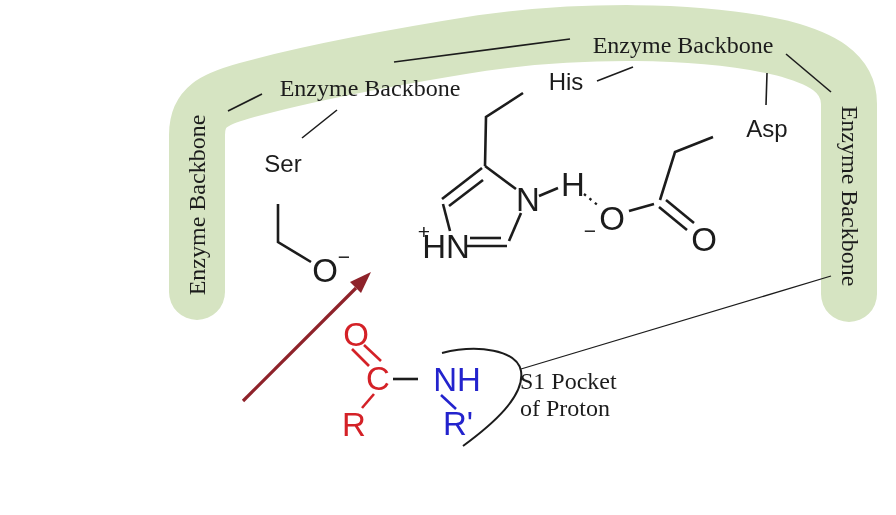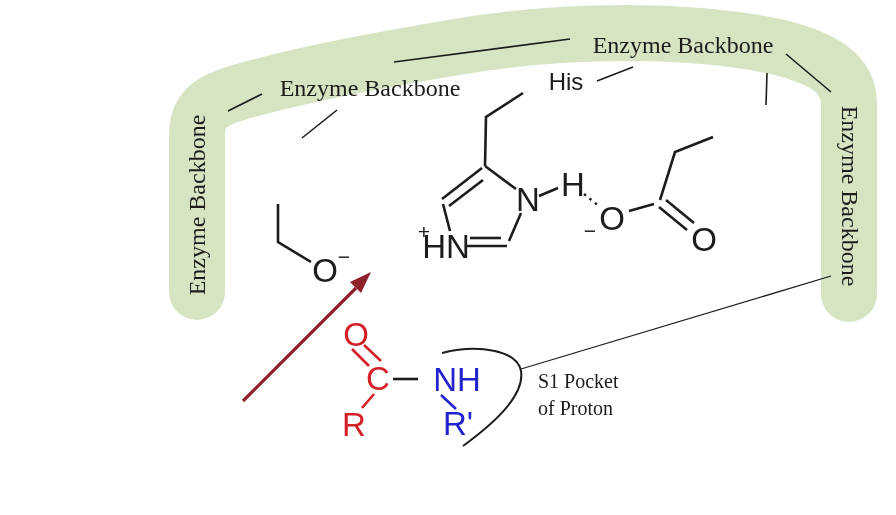--- a/index.html
+++ b/index.html
@@ -12,23 +12,23 @@
          color:var(--bond-black,#1c1c1c); line-height:1; }
   .serif { font-family:"Liberation Serif", "DejaVu Serif", serif; font-size:24px; }
   .rot-left  { transform:translate(-50%,-50%) rotate(-90deg); }
   .rot-right { transform:translate(-50%,-50%) rotate(90deg); }
   .residue { font-size:24px; }
   .atom    { font-size:33px; }
   .charge  { font-size:21px; }
   .red    { color:var(--substrate-red,#d42127); }
   .blue   { color:var(--amide-blue,#2323cd); }
   .pocket {
-    position:absolute; left:538px; top:368px;
+    position:absolute; left:520px; top:368px;
     font-family:"Liberation Serif", "DejaVu Serif", serif;
-    font-size:20px; line-height:27px; color:var(--bond-black,#1c1c1c);
+    font-size:24px; line-height:27px; color:var(--bond-black,#1c1c1c);
   }
   .caption {
     position:absolute; left:4px; top:411px; width:300px; text-align:center;
     font-size:25px; line-height:32px; color:var(--annotation-maroon,#8e222a);
   }
 </style>
 </head>
 <body>
 
 <div class="stage">
@@ -84,21 +84,23 @@
       <line x1="243" y1="401" x2="356" y2="288" stroke="var(--annotation-maroon,#8e222a)" stroke-width="3.2"></line>
       <polygon points="371,272 361,293 350,282" fill="var(--annotation-maroon,#8e222a)"></polygon>
     </g>
   </svg>
 
   <span class="lbl serif rot-left" style="left:197px; top:205px;">Enzyme Backbone</span>
   <span class="lbl serif" style="left:370px; top:88px;">Enzyme Backbone</span>
   <span class="lbl serif" style="left:683px; top:45px;">Enzyme Backbone</span>
   <span class="lbl serif rot-right" style="left:850px; top:196px;">Enzyme Backbone</span>
 
+  <span class="lbl residue" style="left:283px; top:164px;">Ser</span>
   <span class="lbl residue" style="left:566px; top:82px;">His</span>
+  <span class="lbl residue" style="left:767px; top:129px;">Asp</span>
 
   <span class="lbl atom" style="left:325px; top:270px;">O</span>
   <span class="lbl charge" style="left:344px; top:256px;">−</span>
 
   <span class="lbl atom" style="left:528px; top:199px;">N</span>
   <span class="lbl atom" style="left:573px; top:184px;">H</span>
   <span class="lbl atom" style="left:446px; top:246px;">HN</span>
   <span class="lbl charge" style="left:424px; top:231px;">+</span>
 
   <span class="lbl atom" style="left:612px; top:218px;">O</span>

